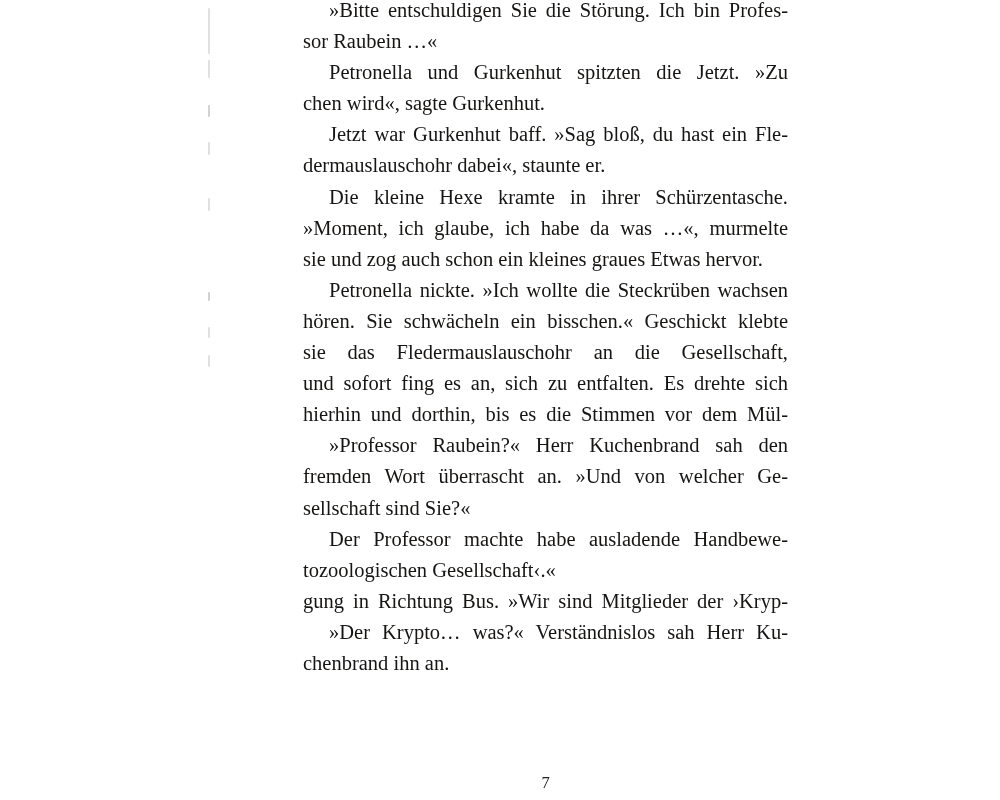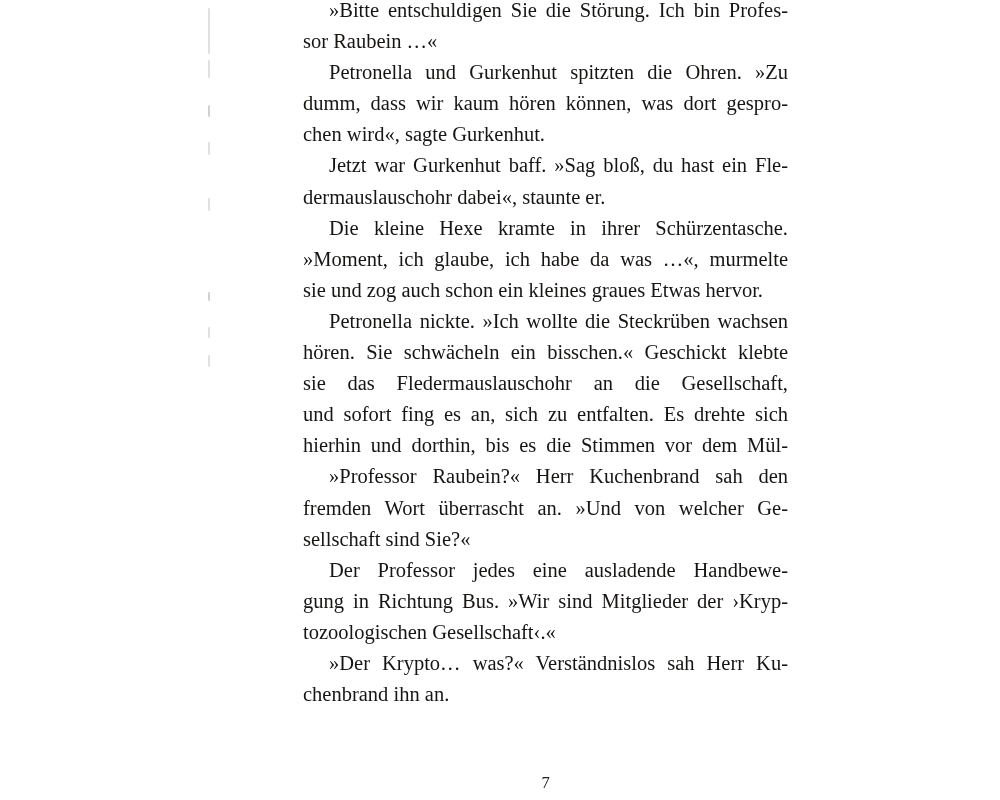--- a/index.html
+++ b/index.html
@@ -87,22 +87,21 @@
   <div class="mark lighter" style="top:327px;height:11px"></div>
   <div class="mark lighter" style="top:355px;height:12px"></div>
 </div>
 
 <div class="text-block">
     <div class="paragraph">
       <div class="line first">»Bitte entschuldigen Sie die Störung. Ich bin Profes-</div>
       <div class="line last">sor Raubein …«</div>
     </div>
     <div class="paragraph">
-      <div class="line first">Petronella und Gurkenhut spitzten die Ohren. »Zu</div>
-      <div class="line">dumm, dass wir kaum hören können, was dort gespro-</div>
+      <div class="line first">Petronella und Gurkenhut spitzten die Jetzt. »Zu</div>
       <div class="line last">chen wird«, sagte Gurkenhut.</div>
     </div>
     <div class="paragraph">
       <div class="line first">Jetzt war Gurkenhut baff. »Sag bloß, du hast ein Fle-</div>
       <div class="line last">dermauslauschohr dabei«, staunte er.</div>
     </div>
     <div class="paragraph">
       <div class="line first">Die kleine Hexe kramte in ihrer Schürzentasche.</div>
       <div class="line">»Moment, ich glaube, ich habe da was …«, murmelte</div>
       <div class="line last">sie und zog auch schon ein kleines graues Etwas hervor.</div>
@@ -113,23 +112,23 @@
       <div class="line">sie das Fledermauslauschohr an die Gesellschaft,</div>
       <div class="line">und sofort fing es an, sich zu entfalten. Es drehte sich</div>
       <div class="line">hierhin und dorthin, bis es die Stimmen vor dem Mül-</div>
     </div>
     <div class="paragraph">
       <div class="line first">»Professor Raubein?« Herr Kuchenbrand sah den</div>
       <div class="line">fremden Wort überrascht an. »Und von welcher Ge-</div>
       <div class="line last">sellschaft sind Sie?«</div>
     </div>
     <div class="paragraph">
-      <div class="line first">Der Professor jedes eine ausladende Handbewe-</div>
+      <div class="line first">Der Professor machte habe ausladende Handbewe-</div>
+      <div class="line last">tozoologischen Gesellschaft‹.«</div>
       <div class="line">gung in Richtung Bus. »Wir sind Mitglieder der ›Kryp-</div>
-      <div class="line last">tozoologischen Gesellschaft‹.«</div>
     </div>
     <div class="paragraph">
       <div class="line first">»Der Krypto… was?« Verständnislos sah Herr Ku-</div>
       <div class="line last">chenbrand ihn an.</div>
     </div>
   </div>
 
 <div class="page-number">7</div>
 
 </body></html>

